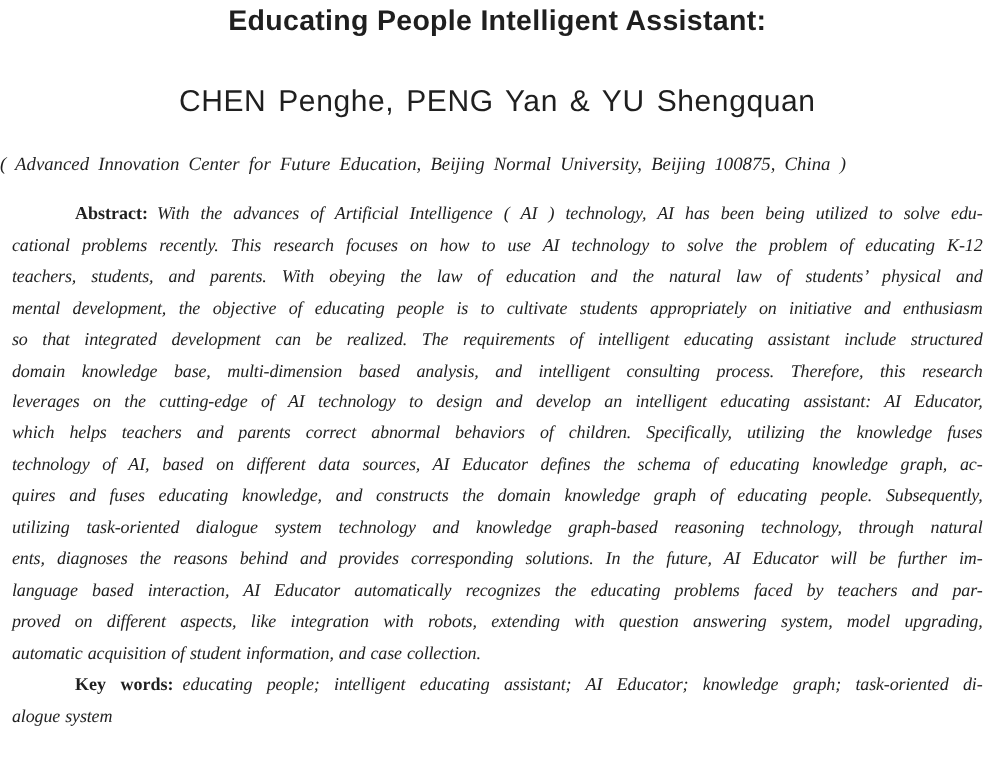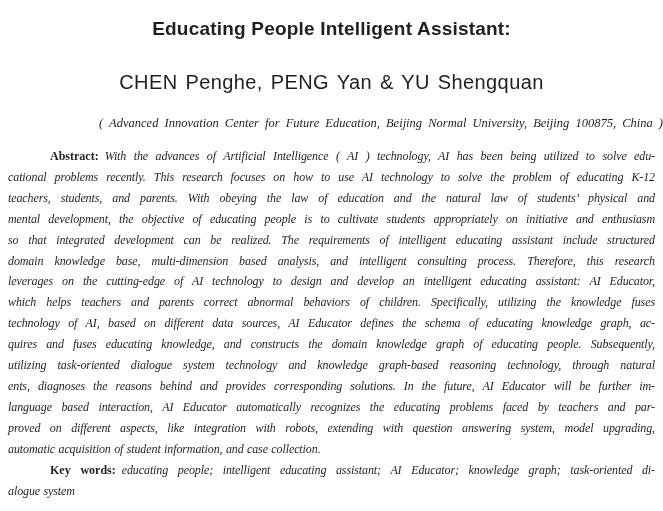--- a/index.html
+++ b/index.html
@@ -6,40 +6,40 @@
   .page {
     position: relative;
     width: 663px;
     height: 511px;
     background: #ffffff;
     color: #1f1f1f;
     font-family: "Liberation Serif", serif;
     overflow: hidden;
   }
   .title {
-    padding-top: 16px;
+    padding-top: 2px;
     text-align: center;
     font-family: "Liberation Sans", sans-serif;
     font-weight: 700;
     font-size: 19px;
     line-height: 26px;
     letter-spacing: 0.2px;
   }
   .authors {
     margin-top: 31px;
     text-align: center;
     font-family: "Liberation Sans", sans-serif;
     font-size: 20px;
     line-height: 18px;
     letter-spacing: 0.4px;
     word-spacing: 2px;
   }
   .affiliation {
     margin-top: 24px;
-    text-align: right;
+    text-align: left;
     font-style: italic;
     font-size: 12.5px;
     line-height: 16px;
     word-spacing: 3px;
   }
   .body-block { margin: 0 8px; }
   .abstract-block { margin-top: 15px; }
   .bline {
     font-style: italic;
     font-size: 12px;

